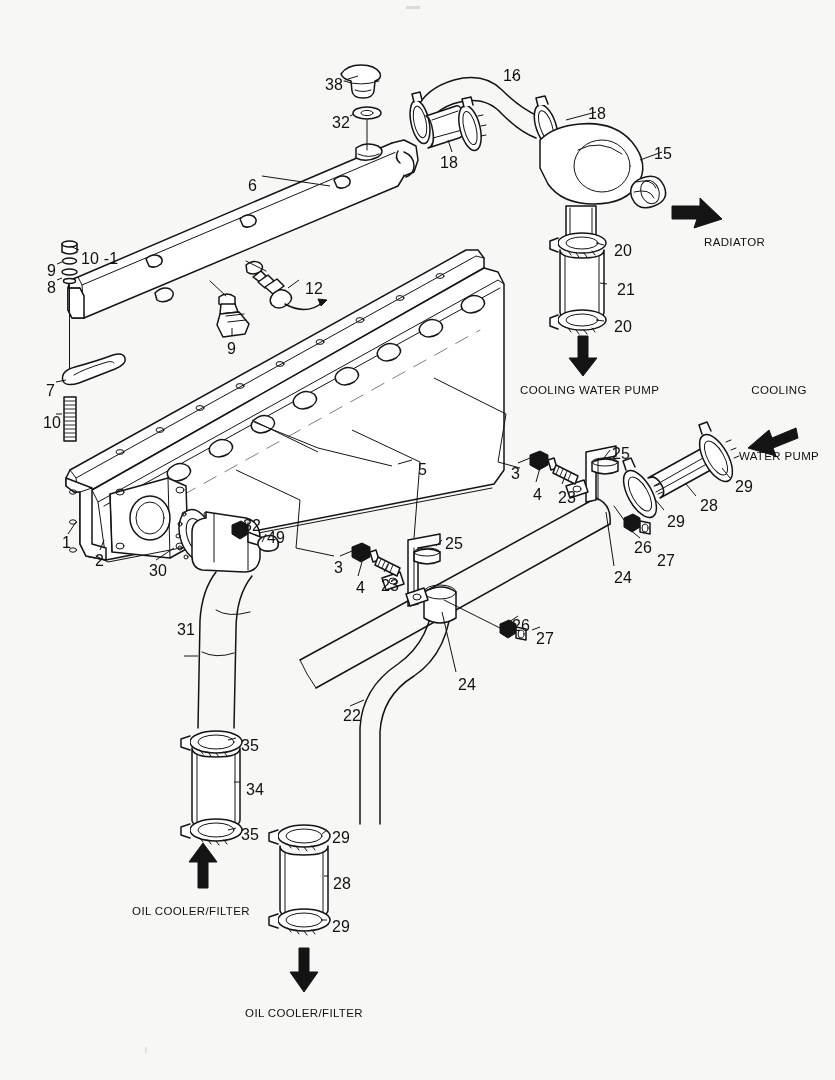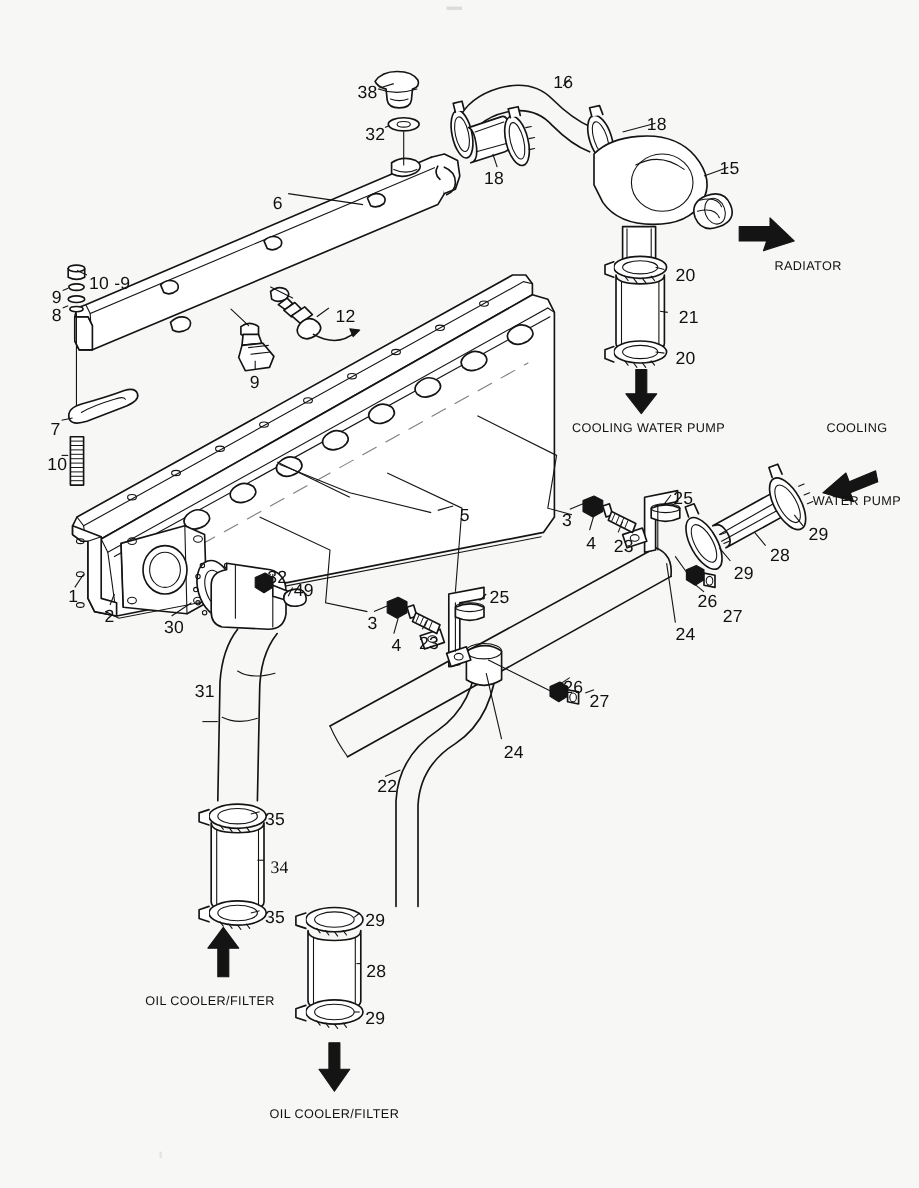--- a/index.html
+++ b/index.html
@@ -466,21 +466,21 @@
     <div class="lbl num" style="left: 325px; top: 77px;">38</div>
     <div class="lbl num" style="left: 332px; top: 115px;">32</div>
     <div class="lbl num" style="left: 503px; top: 68px;">16</div>
     <div class="lbl num" style="left: 588px; top: 106px;">18</div>
     <div class="lbl num" style="left: 440px; top: 155px;">18</div>
     <div class="lbl num" style="left: 654px; top: 146px;">15</div>
     <div class="lbl num" style="left: 248px; top: 178px;">6</div>
     <div class="lbl num" style="left: 614px; top: 243px;">20</div>
     <div class="lbl num" style="left: 617px; top: 282px;">21</div>
     <div class="lbl num" style="left: 614px; top: 319px;">20</div>
-    <div class="lbl num" style="left: 81px; top: 251px;">10 -9</div>
+    <div class="lbl num" style="left: 81px; top: 251px;">10 -1</div>
     <div class="lbl num" style="left: 47px; top: 263px;">9</div>
     <div class="lbl num" style="left: 47px; top: 280px;">8</div>
     <div class="lbl num" style="left: 305px; top: 281px;">12</div>
     <div class="lbl num" style="left: 227px; top: 341px;">9</div>
     <div class="lbl num" style="left: 46px; top: 383px;">7</div>
     <div class="lbl num" style="left: 43px; top: 415px;">10</div>
     <div class="lbl num" style="left: 418px; top: 462px;">5</div>
     <div class="lbl num" style="left: 511px; top: 466px;">3</div>
     <div class="lbl num" style="left: 533px; top: 487px;">4</div>
     <div class="lbl num" style="left: 558px; top: 490px;">23</div>
@@ -499,21 +499,21 @@
     <div class="lbl num" style="left: 334px; top: 560px;">3</div>
     <div class="lbl num" style="left: 356px; top: 580px;">4</div>
     <div class="lbl num" style="left: 381px; top: 578px;">23</div>
     <div class="lbl num" style="left: 445px; top: 536px;">25</div>
     <div class="lbl num" style="left: 512px; top: 618px;">26</div>
     <div class="lbl num" style="left: 536px; top: 631px;">27</div>
     <div class="lbl num" style="left: 458px; top: 677px;">24</div>
     <div class="lbl num" style="left: 177px; top: 622px;">31</div>
     <div class="lbl num" style="left: 343px; top: 708px;">22</div>
     <div class="lbl num" style="left: 241px; top: 738px;">35</div>
-    <div class="lbl num" style="left: 246px; top: 782px; font-family: Liberation Serif, serif;">34</div>
+    <div class="lbl num" style="left: 246px; top: 782px;">34</div>
     <div class="lbl num" style="left: 241px; top: 827px;">35</div>
     <div class="lbl num" style="left: 332px; top: 830px;">29</div>
     <div class="lbl num" style="left: 333px; top: 876px;">28</div>
     <div class="lbl num" style="left: 332px; top: 919px;">29</div>
   </div>
 <div id="flows">
     <div class="lbl cap" style="top: 237px; left: 704px;">RADIATOR</div>
     <div class="lbl cap" style="top: 385px; left: 520px;">COOLING WATER PUMP</div>
     <div class="lbl cap" style="top: 385px; left: 779px; transform: translateX(-50%);">COOLING</div>
     <div class="lbl cap" style="top: 403px; left: 779px; transform: translateX(-50%); margin-top: 48px;">WATER PUMP</div>

